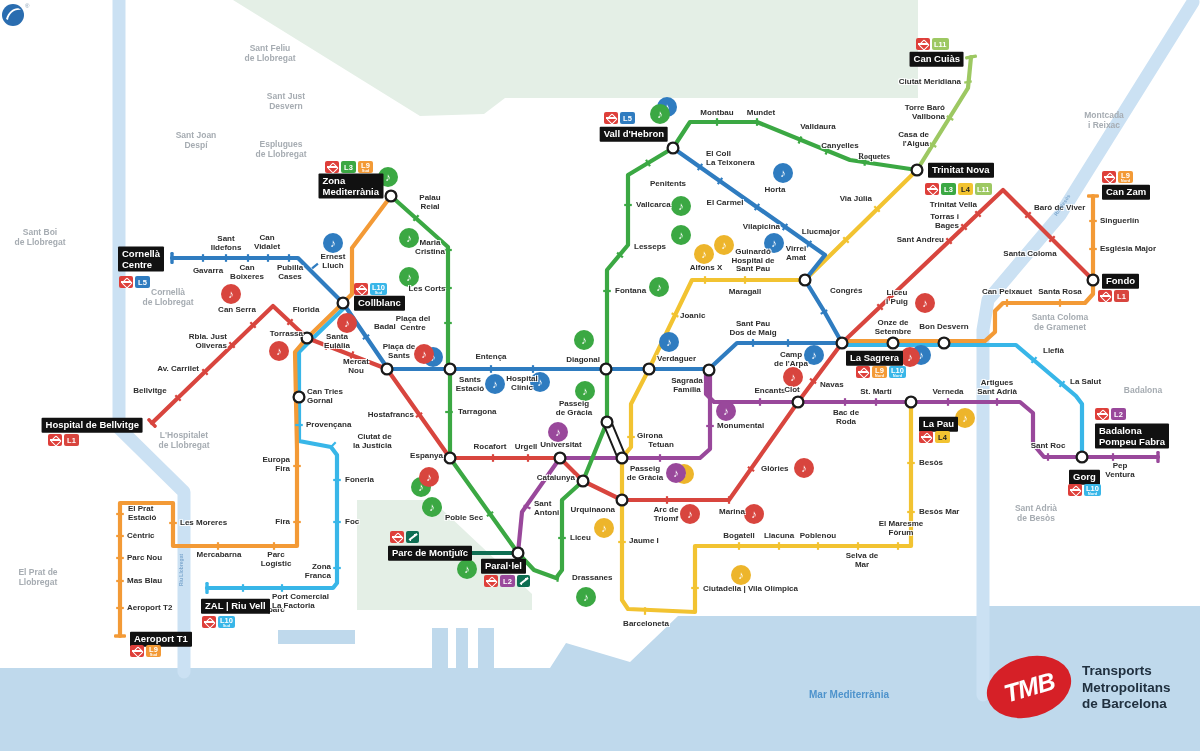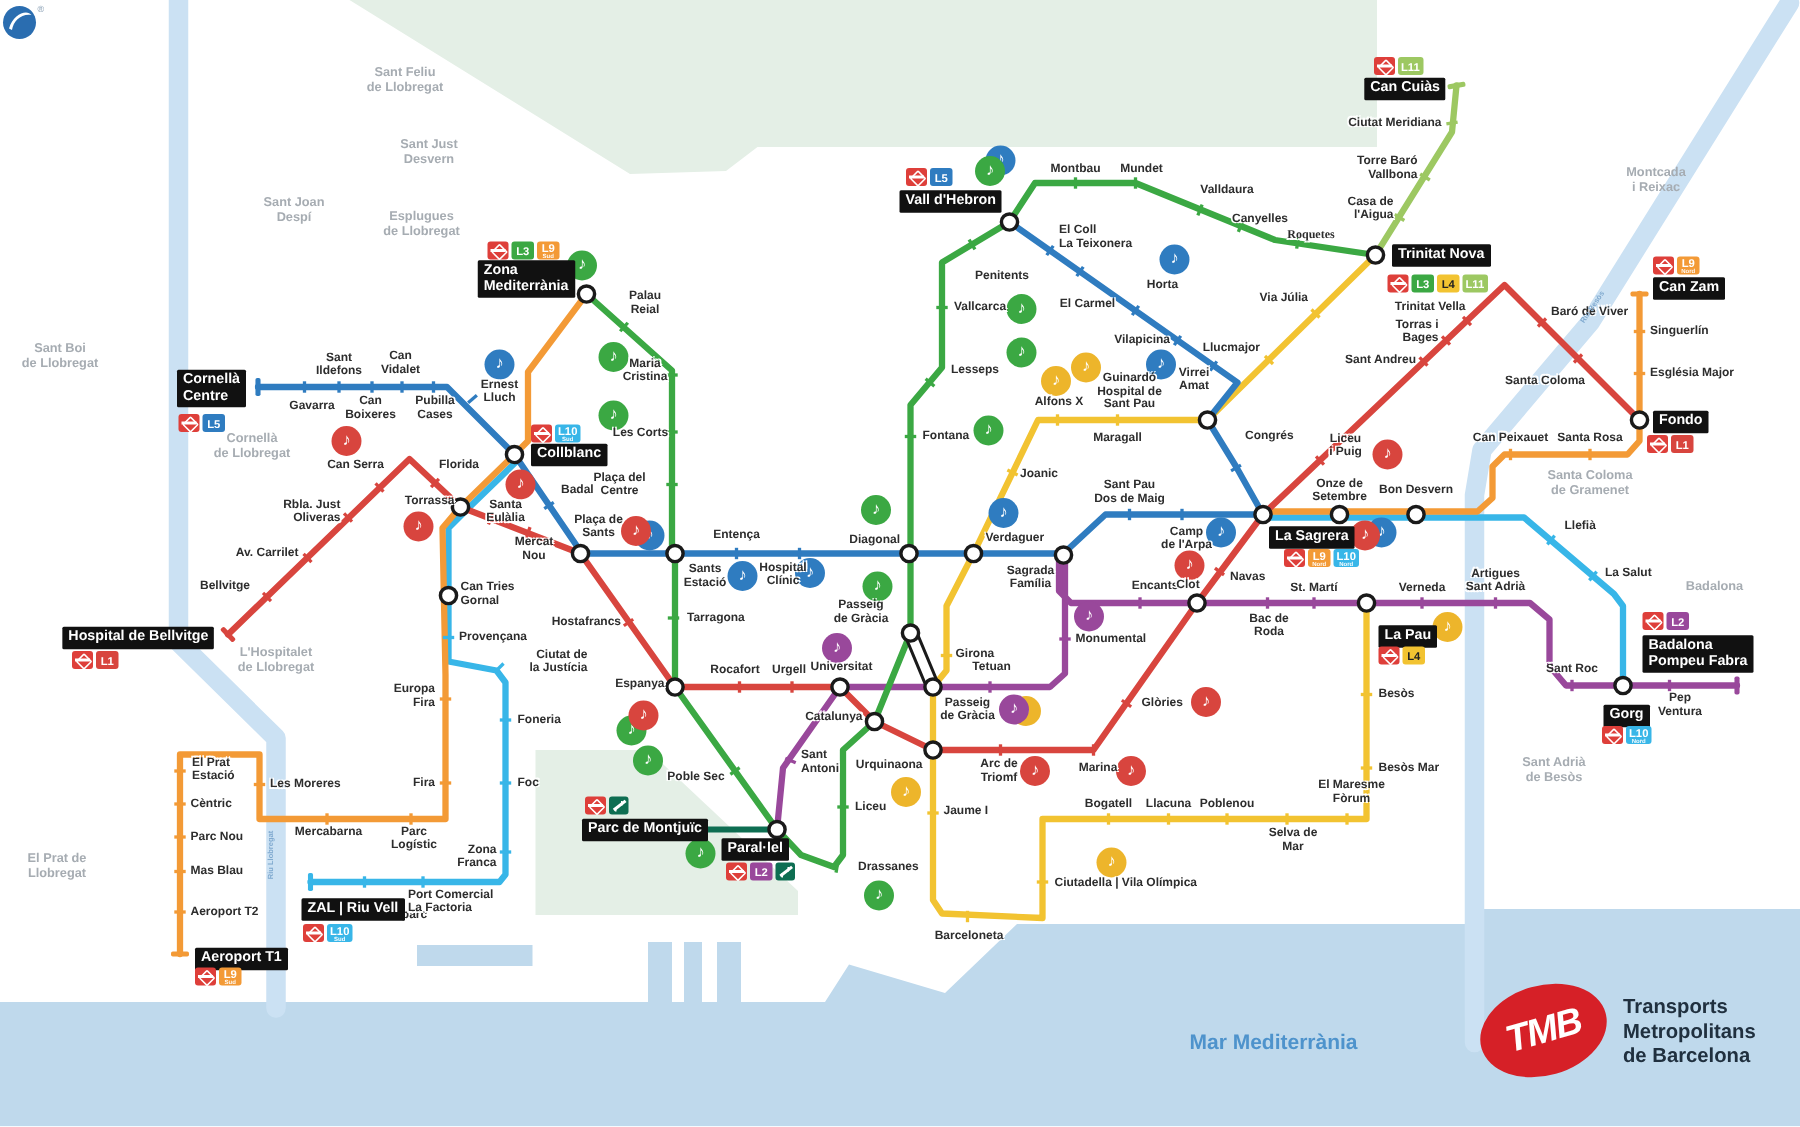--- a/index.html
+++ b/index.html
@@ -26,21 +26,21 @@
                transform:rotate(45deg);border-radius:1px;}
   .mbadge .bar{position:absolute;left:2px;top:5.4px;width:10px;height:1.4px;background:#fff;}
   .fbadge{width:13px;height:12px;border-radius:2px;position:relative;display:inline-block;}
   .fbadge .d{position:absolute;left:1.5px;top:5.2px;width:10px;height:1.6px;background:#fff;
              transform:rotate(-38deg);}
   .fbadge .t1,.fbadge .t2{position:absolute;width:1.4px;height:3px;background:#fff;}
   .fbadge .t1{left:4px;top:6.5px;}.fbadge .t2{left:8px;top:3.2px;}
   .poi{position:absolute;width:20px;height:20px;border-radius:50%;color:#fff;font-size:11px;
        display:flex;align-items:center;justify-content:center;transform:translate(-50%,-50%);}
   .poi span{transform:translateY(-0.5px);}
-  .sealbl{position:absolute;font-size:14px;font-weight:bold;color:#4e93cc;transform:translate(-50%,-50%);white-space:nowrap;}
+  .sealbl{position:absolute;font-size:10px;font-weight:bold;color:#4e93cc;transform:translate(-50%,-50%);white-space:nowrap;}
   .riverlbl{position:absolute;font-size:5px;font-weight:bold;color:#7fa9cf;white-space:nowrap;}
   #tmb{position:absolute;}
   #tmb .oval{position:absolute;width:86px;height:60px;background:#d62027;border-radius:50%;
              transform:rotate(-16deg);display:flex;align-items:center;justify-content:center;}
   #tmb .oval span{color:#fff;font-style:italic;font-weight:bold;font-size:25px;transform:rotate(0deg);letter-spacing:-1px;}
   #tmb .txt{position:absolute;left:96px;top:6px;font-size:13.5px;font-weight:bold;color:#20303f;line-height:16.5px;white-space:nowrap;}
 </style>
 </head>
 <body>
 

